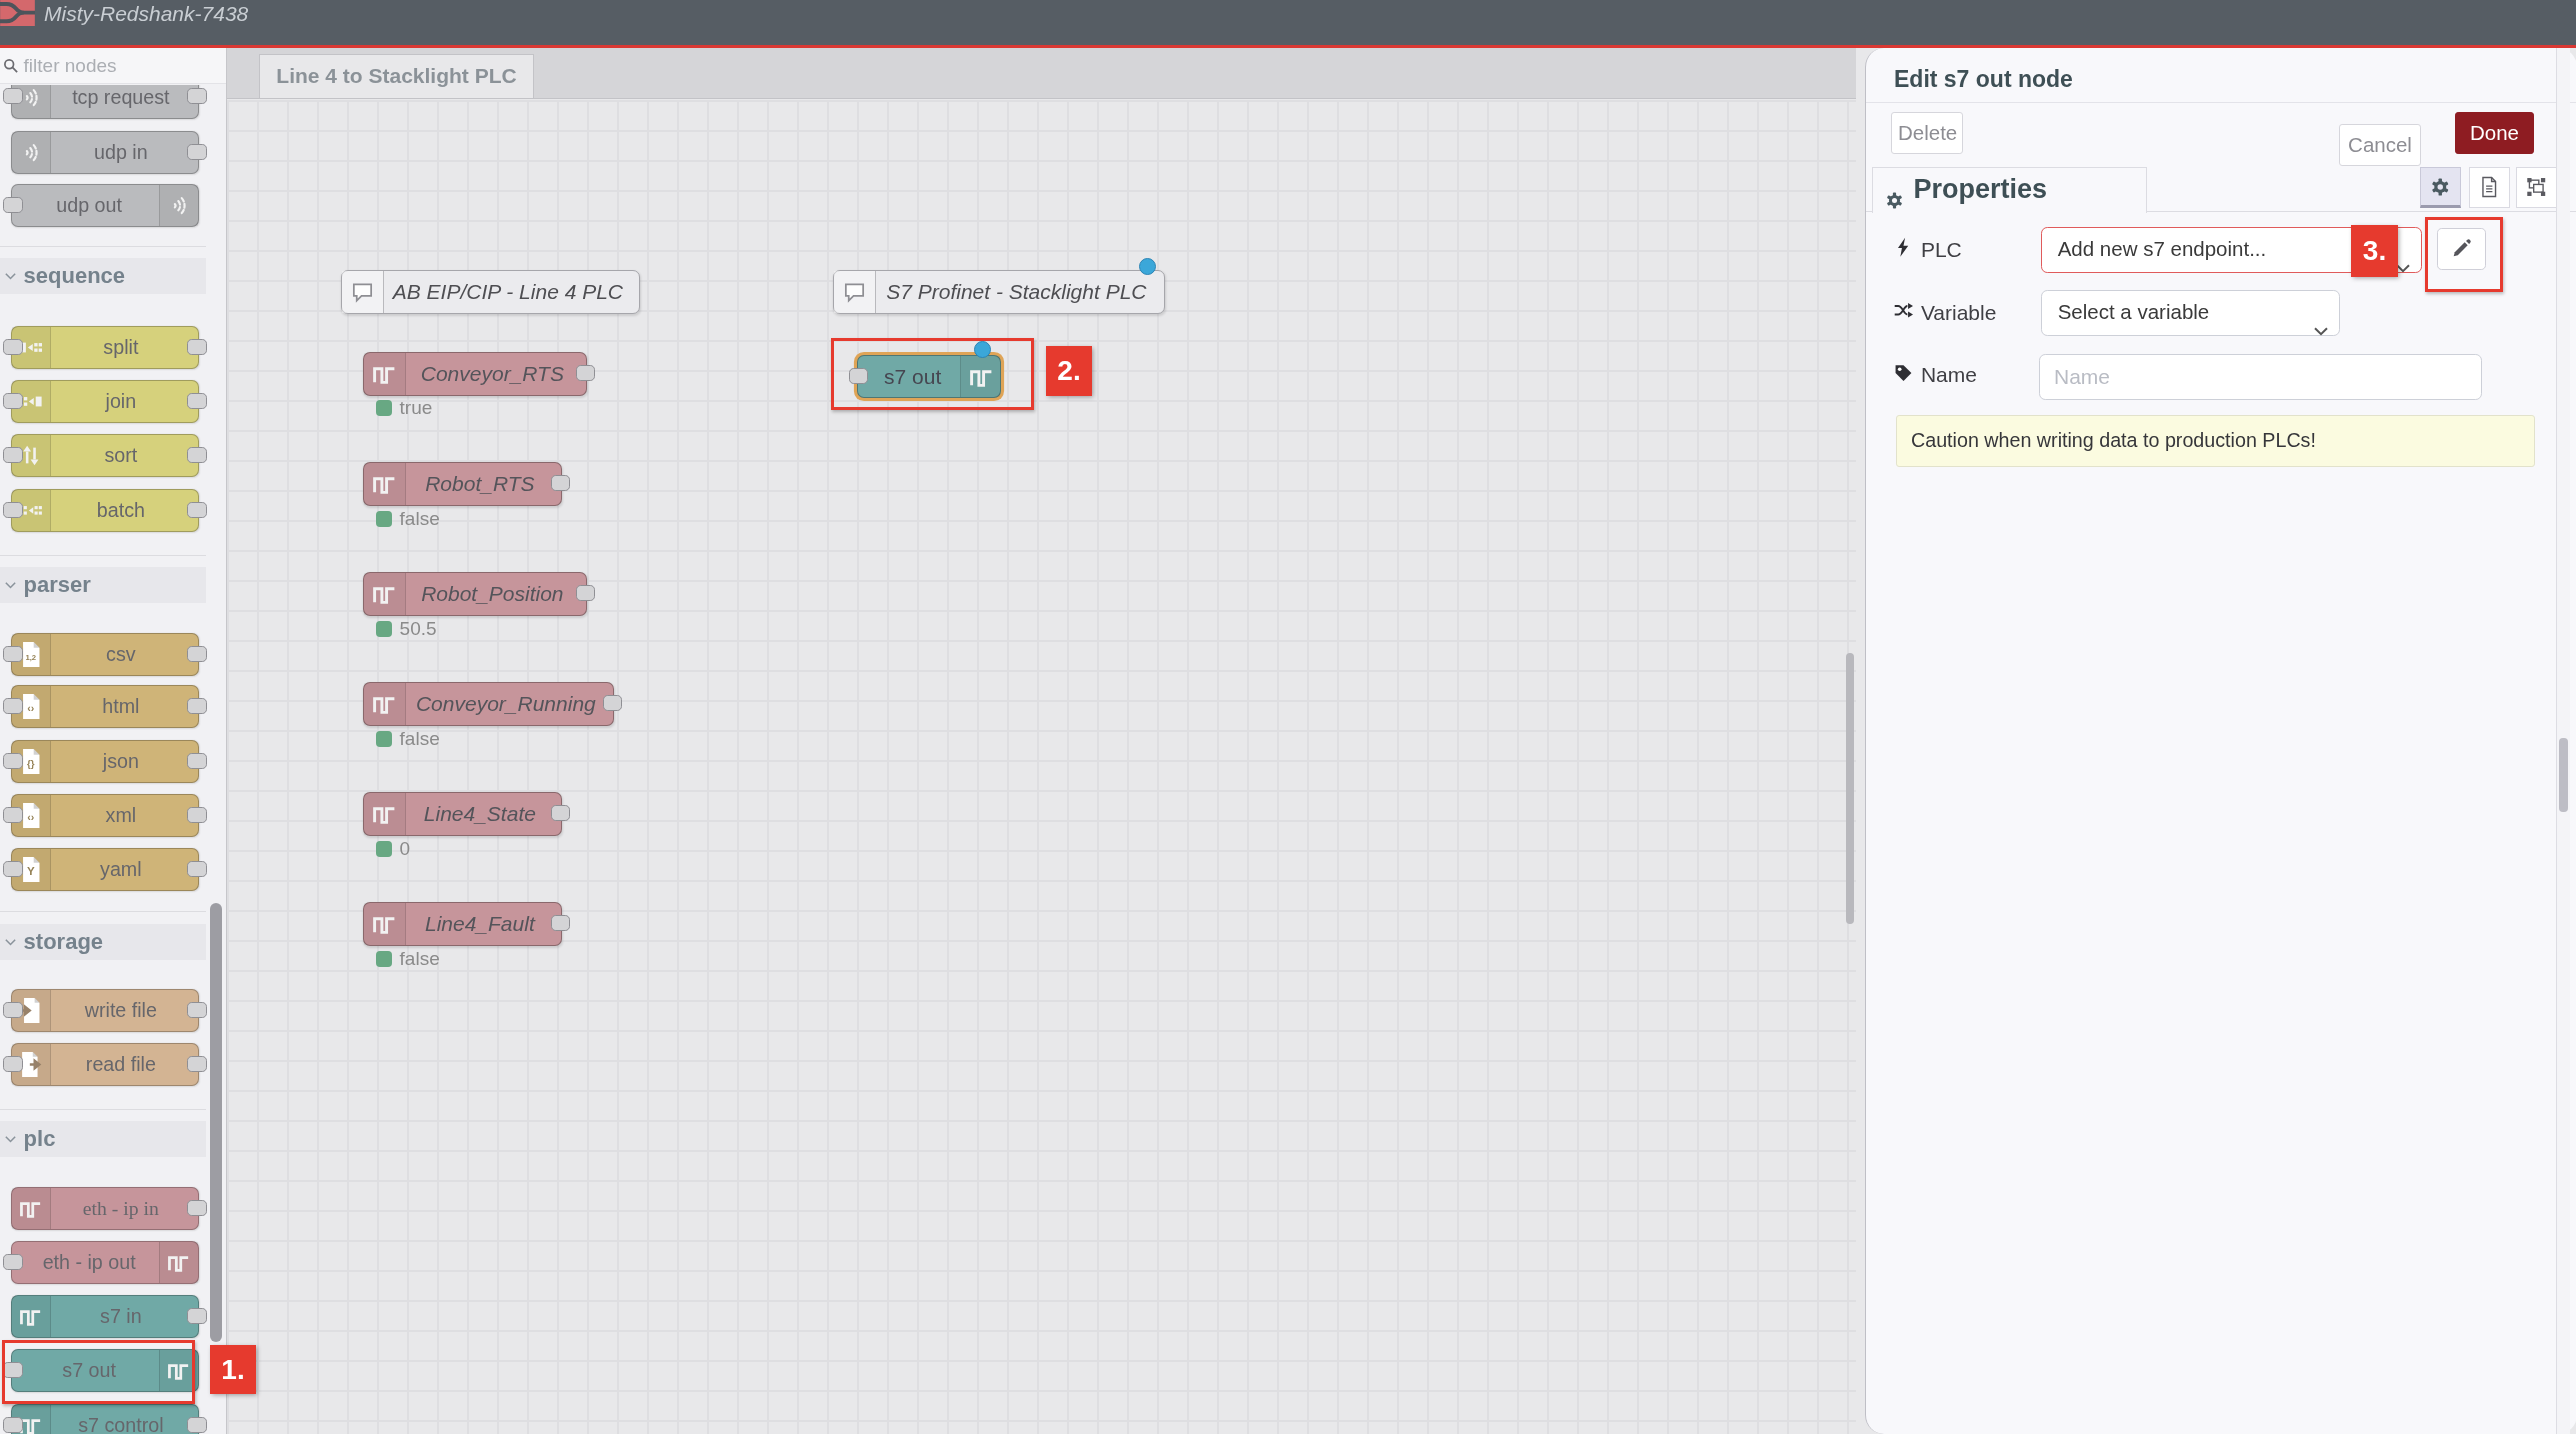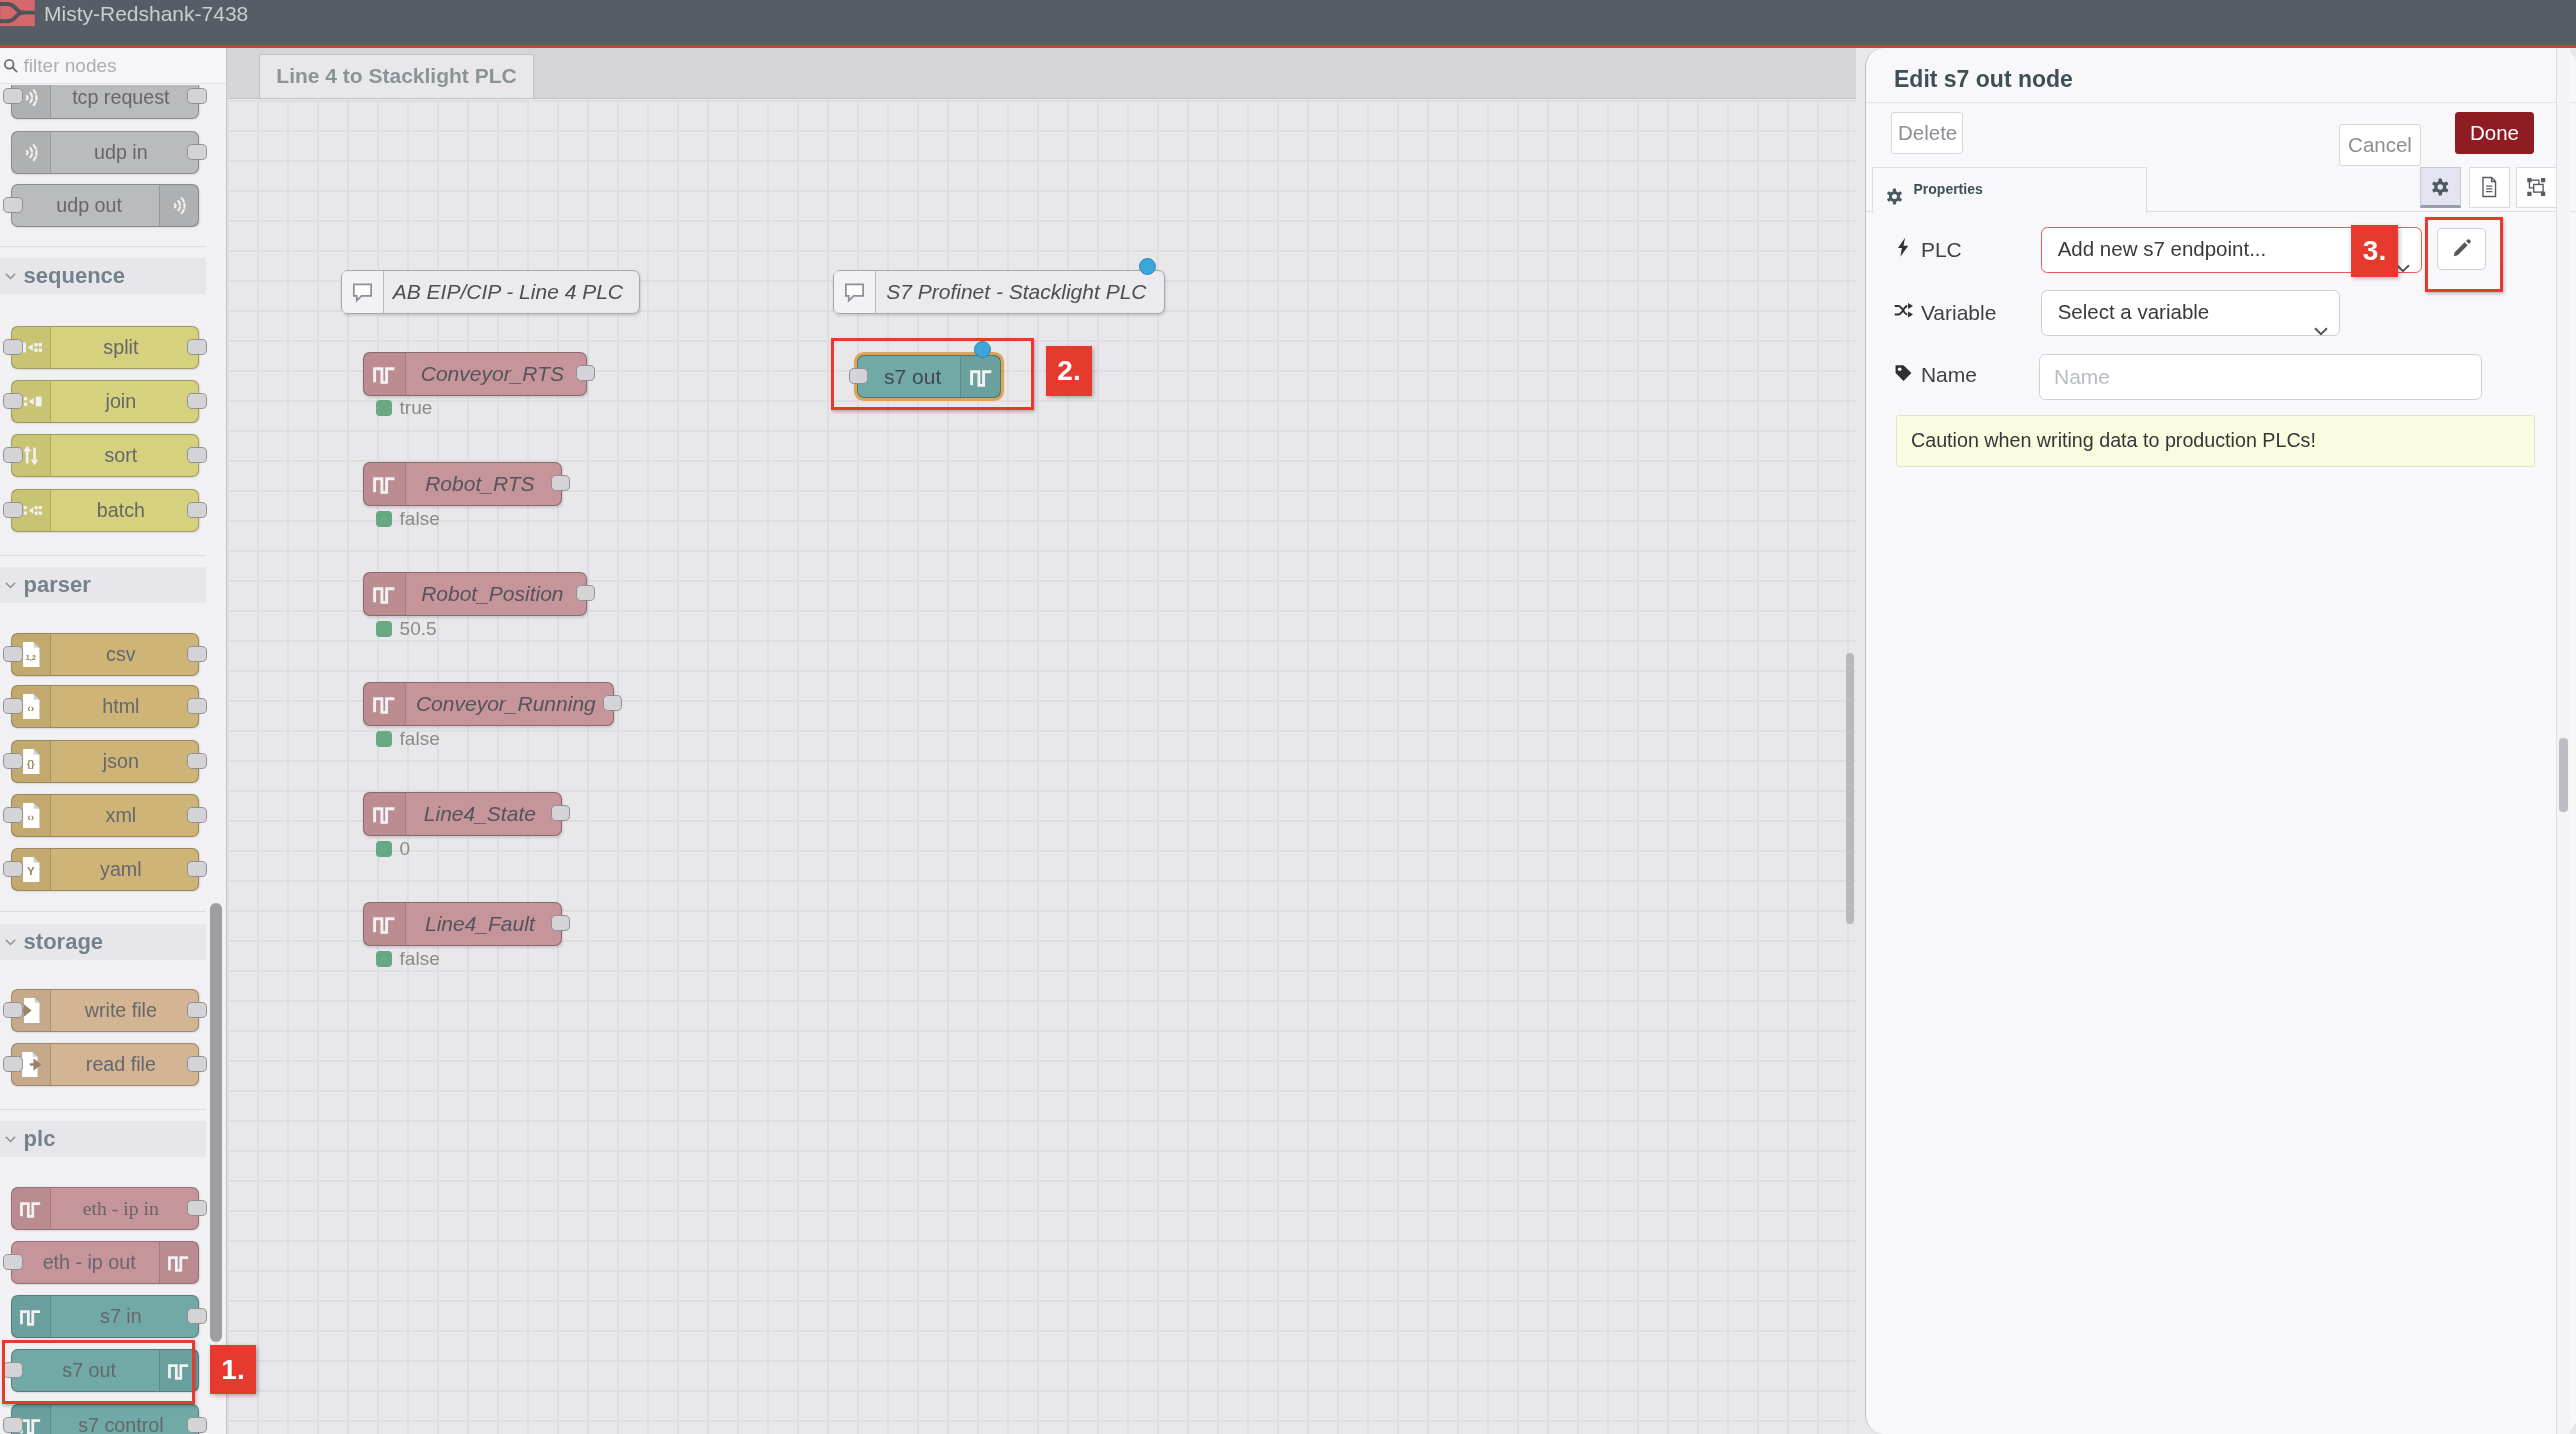--- a/index.html
+++ b/index.html
@@ -3,21 +3,21 @@
 <meta charset="utf-8">
 <style>
   html,body{margin:0;padding:0;background:#fff;}
   #stage{position:relative;width:2576px;height:1434px;overflow:hidden;
          font-family:"Liberation Sans",sans-serif;background:#e8e8ea;}
   .abs{position:absolute;}
   
   #header{position:absolute;left:0;top:0;width:2576px;height:45px;background:#565d64;
           border-bottom:3.1px solid #da3833;z-index:30;}
   #logo{position:absolute;left:0;top:0;width:35px;height:26px;}
-  #app-title{position:absolute;left:44px;top:0.8px;font-size:21px;line-height:25px;color:#c9ced3;}
+  #app-title{position:absolute;left:44px;top:0.8px;font-size:21px;line-height:25px;color:#c9ced3;font-style:italic;}
   
   #palette{position:absolute;left:0;top:48px;width:226px;height:1386px;background:#f1f1f4;z-index:5;}
   #filter-row{position:absolute;left:0;top:0;width:226px;height:35px;background:#f6f6f8;border-bottom:1.6px solid #e3e3e7;}
   #filter-text{position:absolute;left:23.6px;top:0;line-height:35px;font-size:19px;color:#abaeb3;}
   #palette-clip{position:absolute;left:0;top:37px;width:226px;height:1349px;overflow:hidden;}
   .cat-band{position:absolute;left:0;width:206px;height:36px;background:#e7e7eb;}
   .cat-label{position:absolute;left:23.6px;line-height:36px;font-size:22px;font-weight:bold;color:#75828c;}
   .cat-chev{position:absolute;left:4.7px;top:11px;width:12.6px;height:12.6px;}
   .pal-divider{position:absolute;left:0;width:206px;height:0;border-top:1.6px solid #dcdce0;}
   .pnode{position:absolute;left:11px;width:186px;height:41px;border:0.8px solid rgba(0,0,0,.25);
@@ -58,21 +58,21 @@
   #title-divider{position:absolute;left:0;top:54px;width:100%;border-top:1.6px solid #e3e3e9;}
   .pbtn{position:absolute;top:64px;height:42px;box-sizing:border-box;border-radius:3.1px;font-size:20.5px;
         font-family:"Liberation Sans",sans-serif;}
   #btn-delete{left:25px;width:72px;background:#fff;border:1.6px solid #d6d6dc;color:#8d8d93;}
   #btn-cancel{left:473px;width:82px;background:#fff;border:1.6px solid #d6d6dc;color:#8d8d93;margin-top:12px;}
   #btn-done{left:589px;width:79px;background:#8e1c22;border:1.6px solid #8e1c22;color:#fff;}
   #tabrow-divider{position:absolute;left:0;top:163px;width:100%;border-top:1.6px solid #dcdce2;}
   #props-tab{position:absolute;left:5.5px;top:119px;width:275px;height:46px;background:#f8f8fb;
              border:1.6px solid #dcdce2;border-bottom:none;box-sizing:border-box;z-index:2;}
   #props-tab .ticon{position:absolute;left:12.6px;top:11.8px;width:19px;height:19px;}
-  #props-tab span{position:absolute;left:41px;line-height:42px;font-size:14px;font-weight:bold;color:#3e4f55;}
+  #props-tab span{position:absolute;left:41px;line-height:42px;font-size:27px;font-weight:bold;color:#3e4f55;}
   .tool-btn{position:absolute;top:119px;width:41px;height:41px;box-sizing:border-box;background:#fff;
             border:1.6px solid #dadae2;}
   .tool-btn svg{position:absolute;left:8.7px;top:7.9px;width:20.5px;height:22px;}
   #tool-gear{left:554px;background:#e4e4f1;border:1.6px solid #c9c9d9;border-bottom:3.1px solid #9b9bae;}
   #tool-doc{left:603px;}
   #tool-group{left:650px;}
   .frow-label{position:absolute;left:28px;height:46px;font-size:21px;color:#3f3f44;display:flex;align-items:center;gap:7.9px;}
   .frow-label svg{width:19px;height:20.5px;}
   .sel{position:absolute;left:175px;height:46px;box-sizing:border-box;background:#fff;border:1.6px solid #cdd0d8;
        border-radius:6.3px;font-size:20.5px;color:#3a3a3a;line-height:42px;padding-left:15.7px;}

